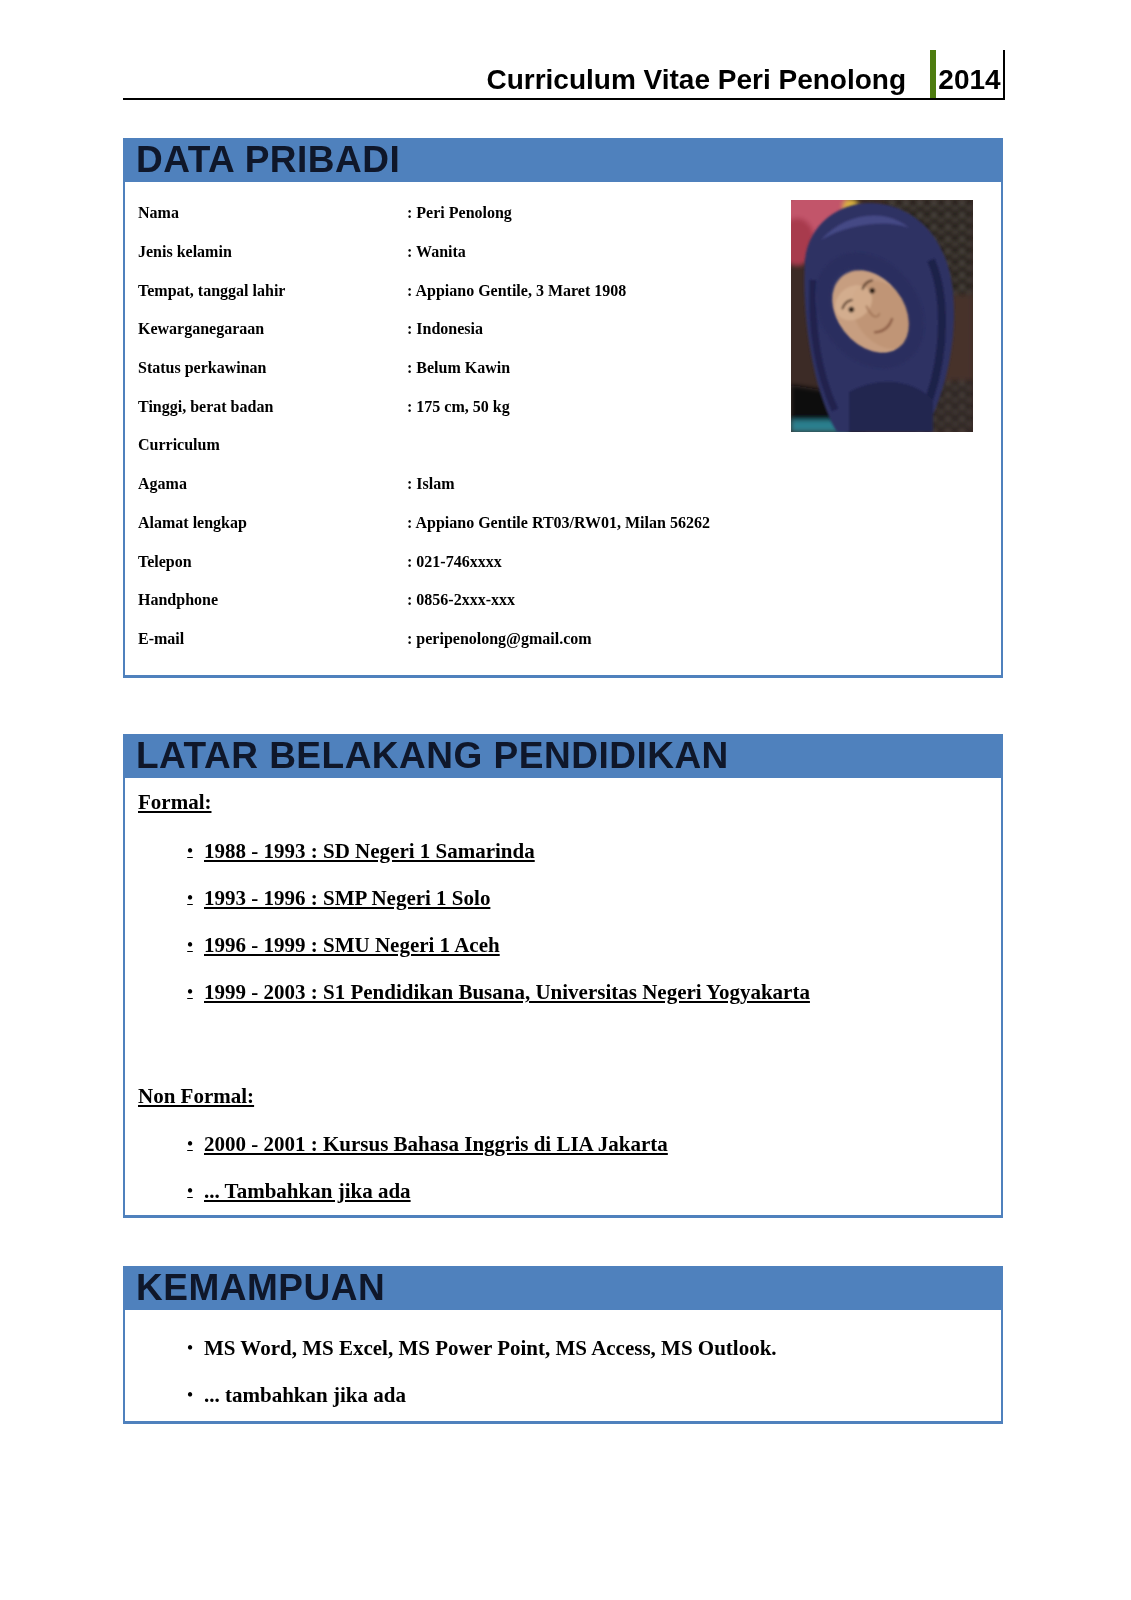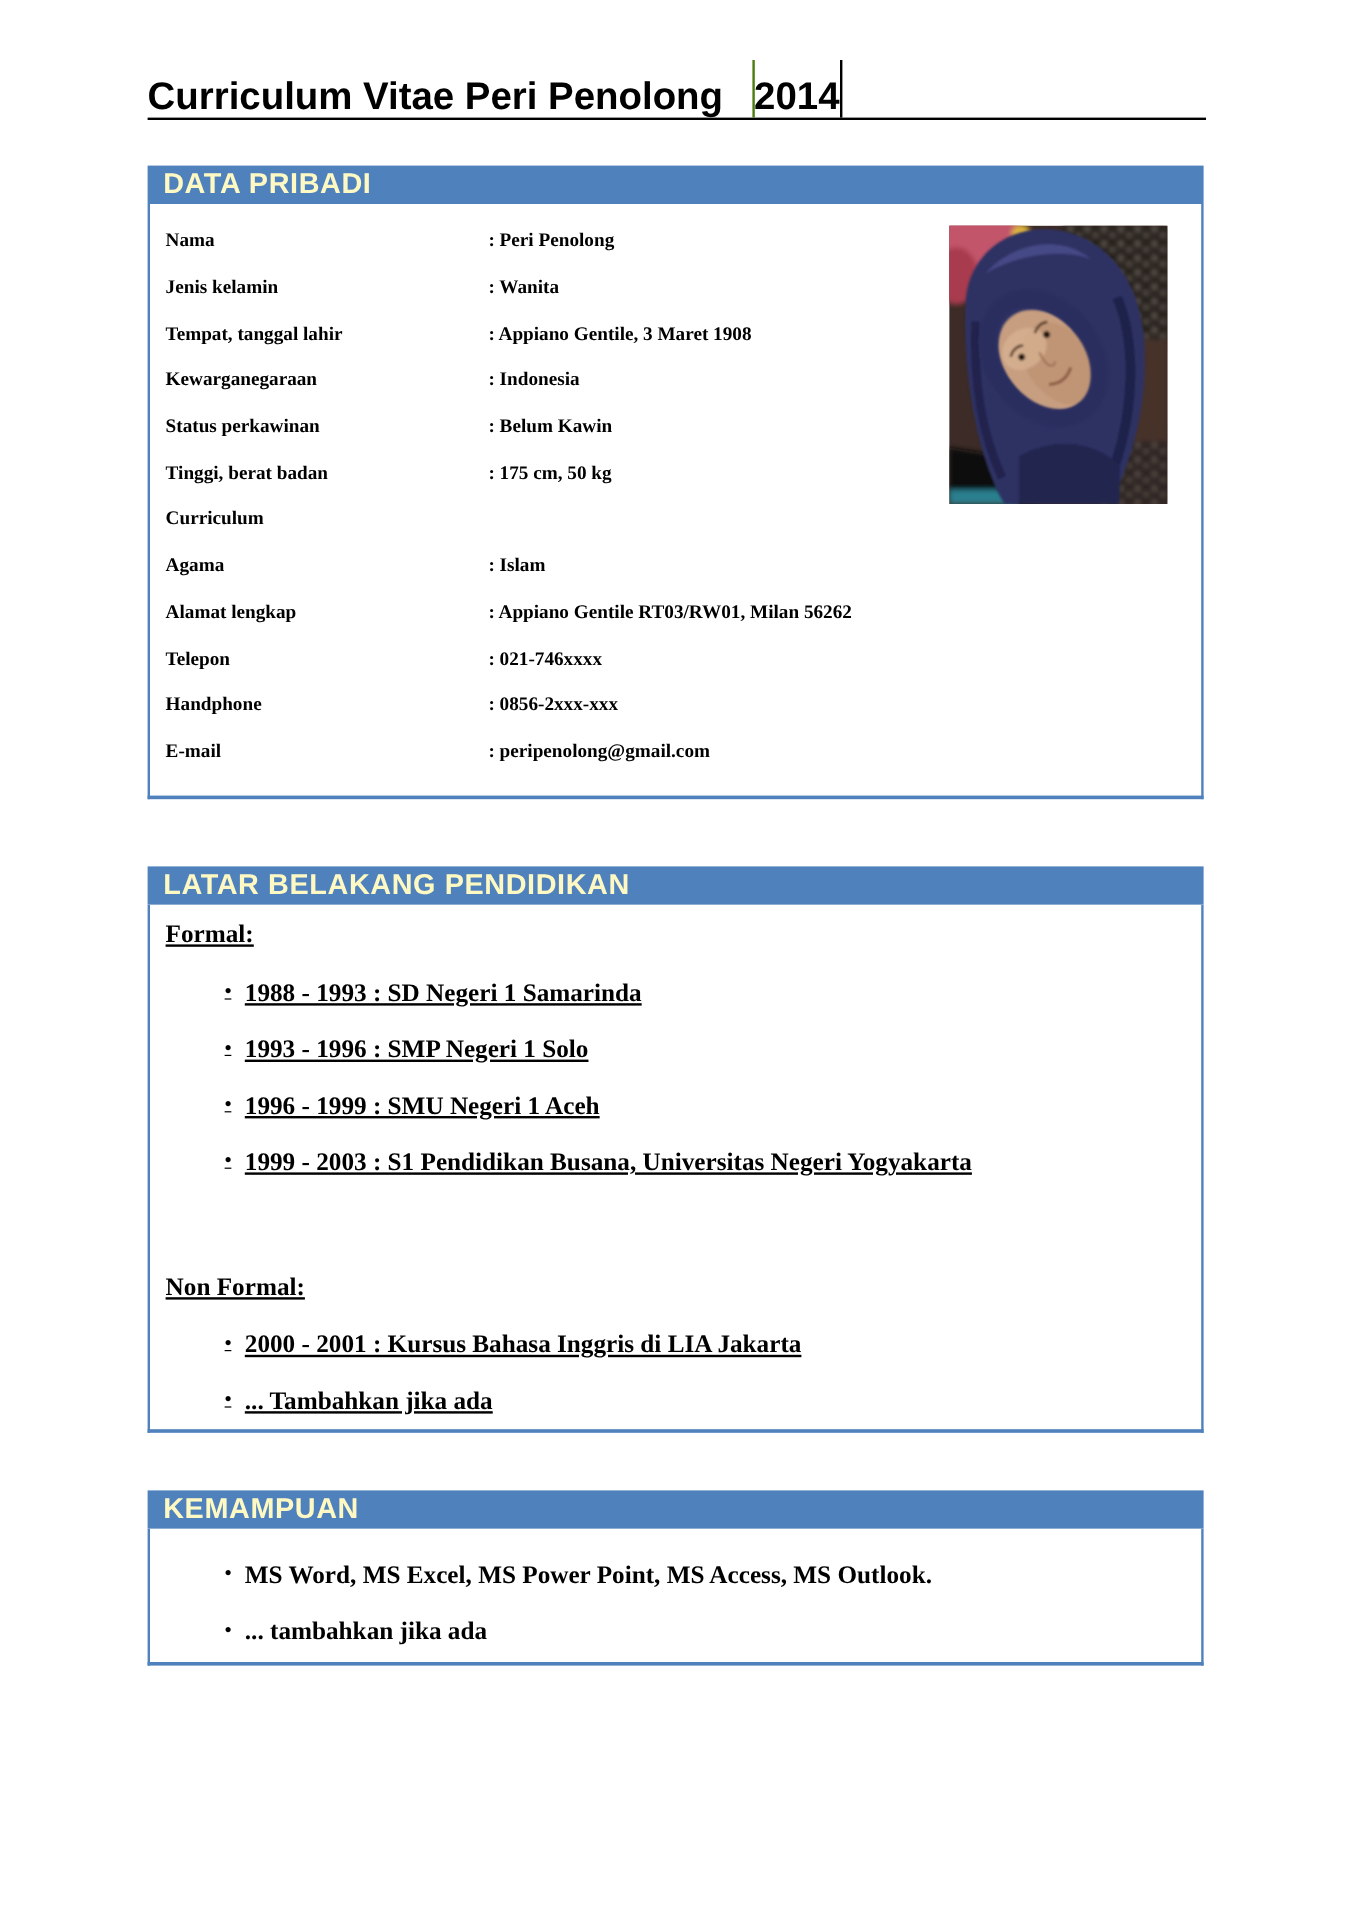--- a/index.html
+++ b/index.html
@@ -12,40 +12,40 @@
   }
   .page {
     width: 1131px; height: 1600px;
     padding: 52px 128px 0 123px;
     background: #fff;
   }
 
   
   .doc-header { width: 882px; }
   .doc-header-row {
-    display: flex; justify-content: flex-start; align-items: flex-end;
+    display: flex; justify-content: flex-end; align-items: flex-end;
     height: 48px;
     border-bottom: 2px solid #000;
     font-family: "Liberation Sans", sans-serif;
-    font-weight: bold; font-size: 32px;
+    font-weight: bold; font-size: 28px;
   }
   .doc-title { padding: 0 24px 3px 0; line-height: 30px; }
   .doc-year {
-    border-left: 2px solid #4d7c0f; border-right: 2px solid #000;
+    border-left: 6px solid #4d7c0f; border-right: 2px solid #000;
     height: 48px; width: 75px;
     display: flex; align-items: flex-end; justify-content: center;
     padding-bottom: 3px; line-height: 30px;
   }
 
   
   .section-bar {
-    width: 880px; height: 32px;
+    width: 880px; height: 44px;
     background: #4f81bd;
     font-family: "Liberation Sans", sans-serif;
-    font-weight: bold; font-size: 24px; color: #fef9c3;
+    font-weight: bold; font-size: 37px; color: #0f172a;
     display: flex; align-items: center;
     padding-left: 13px;
     letter-spacing: 0.5px;
   }
   .section-box {
     width: 880px;
     border-left: 2px solid #4f81bd;
     border-right: 2px solid #4f81bd;
     border-bottom: 3px solid #4f81bd;
     background: #fff;

